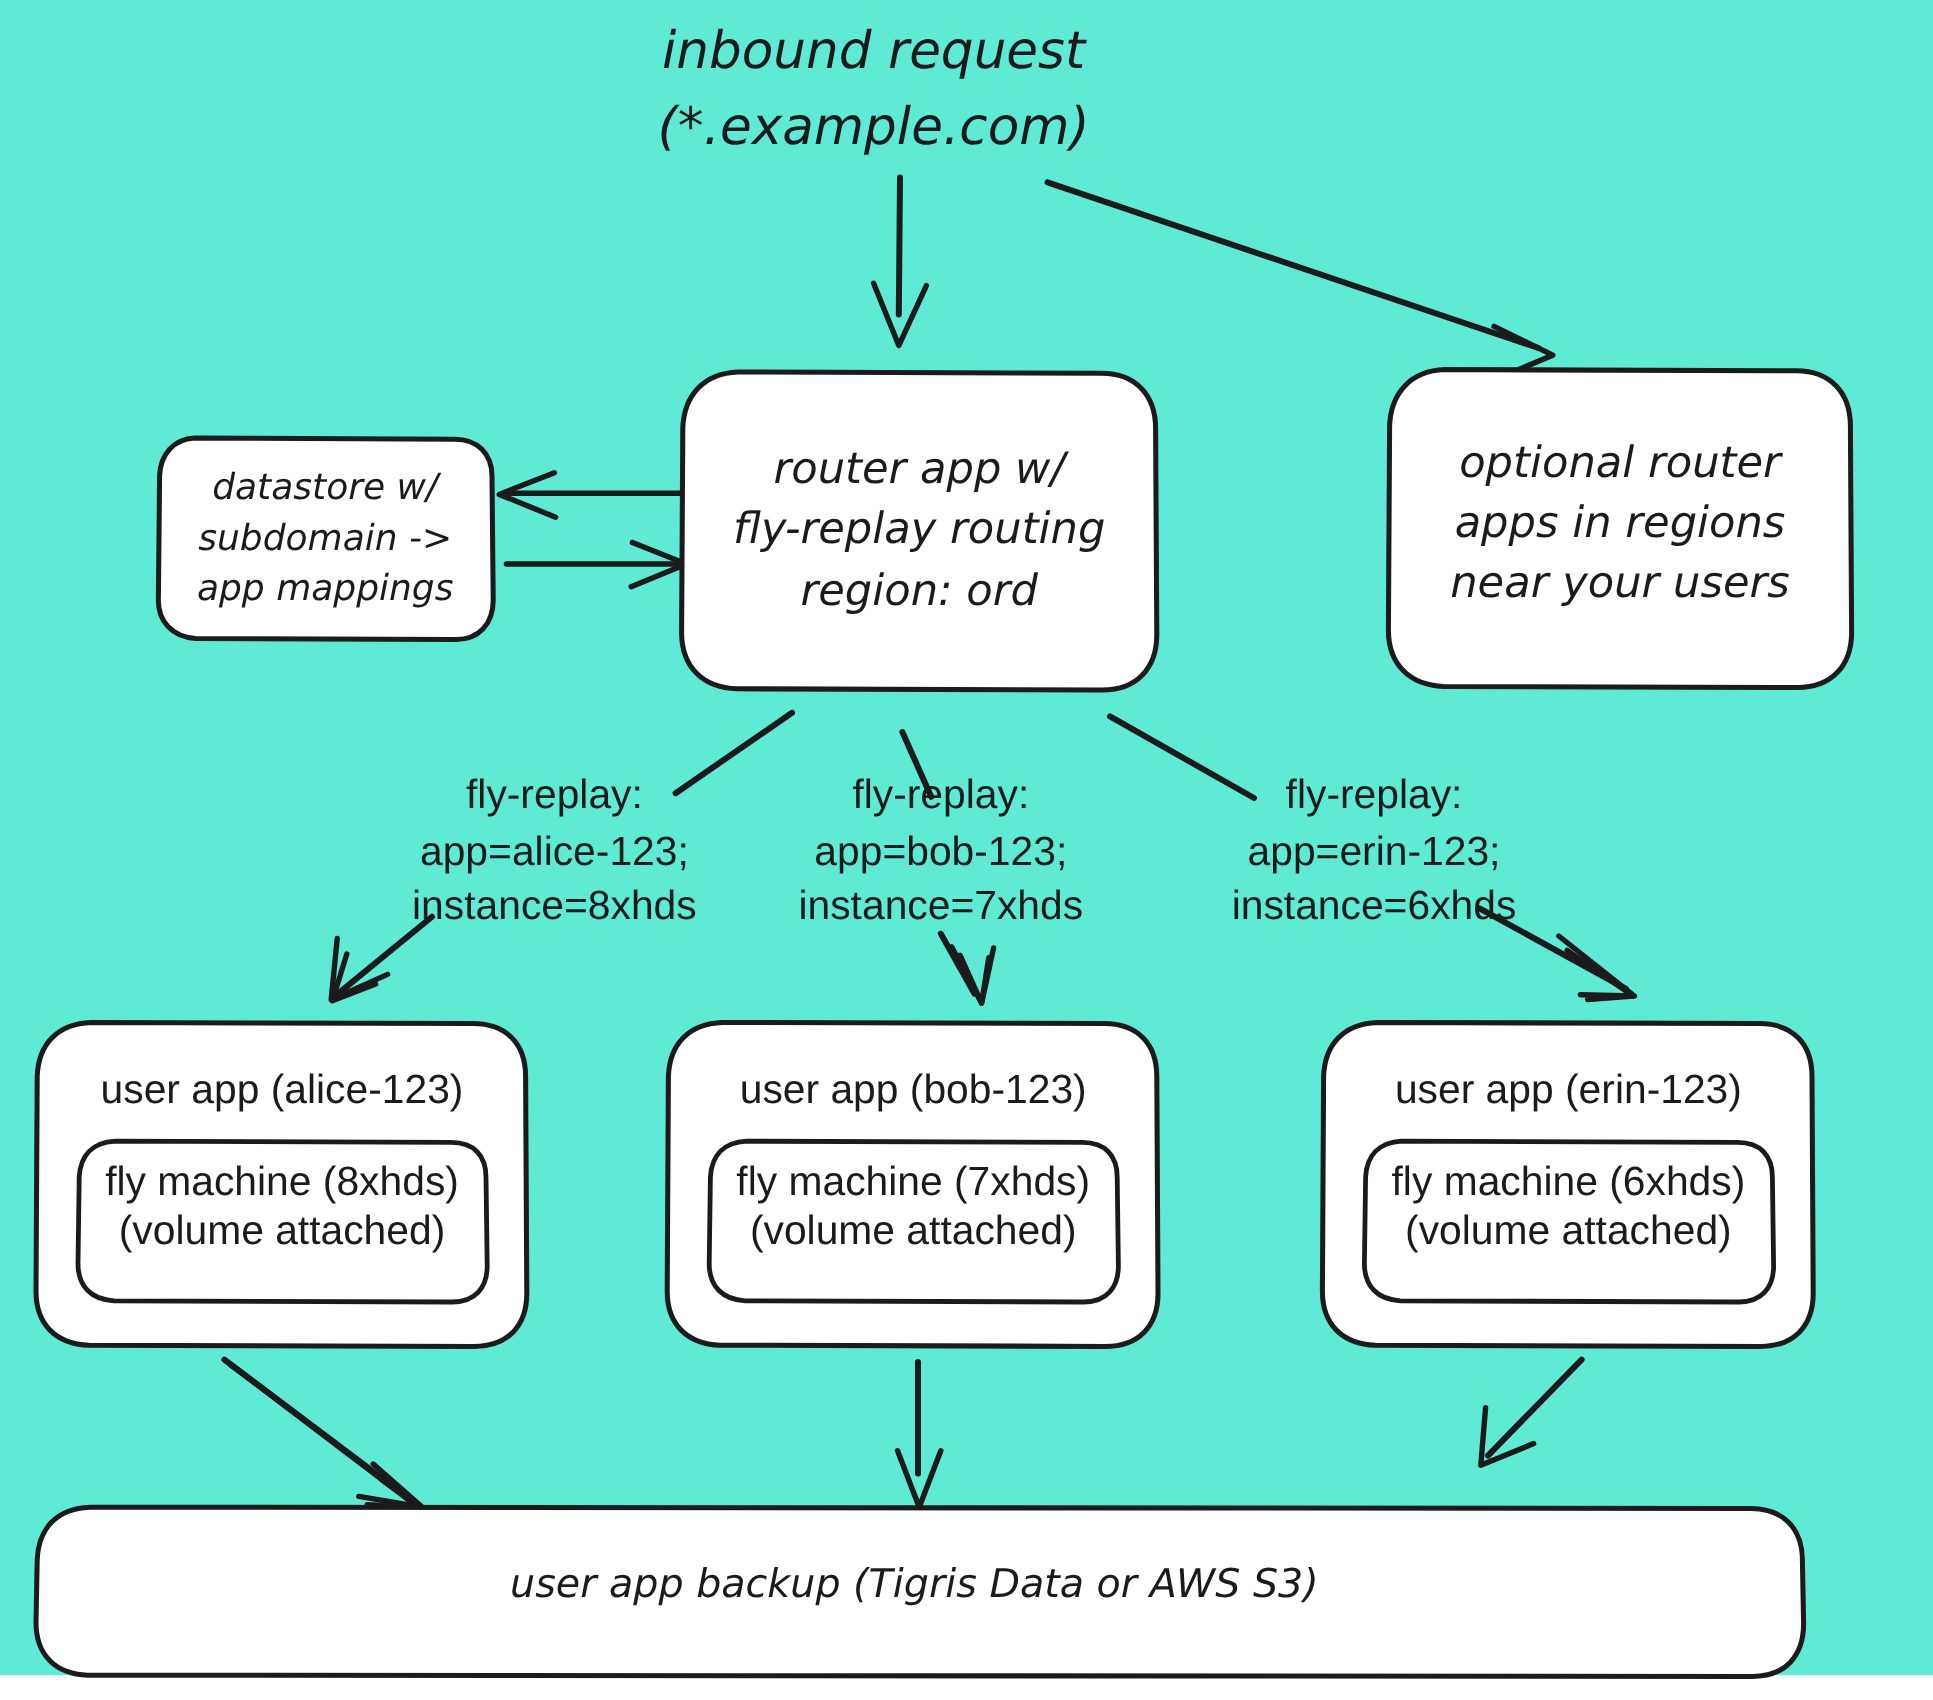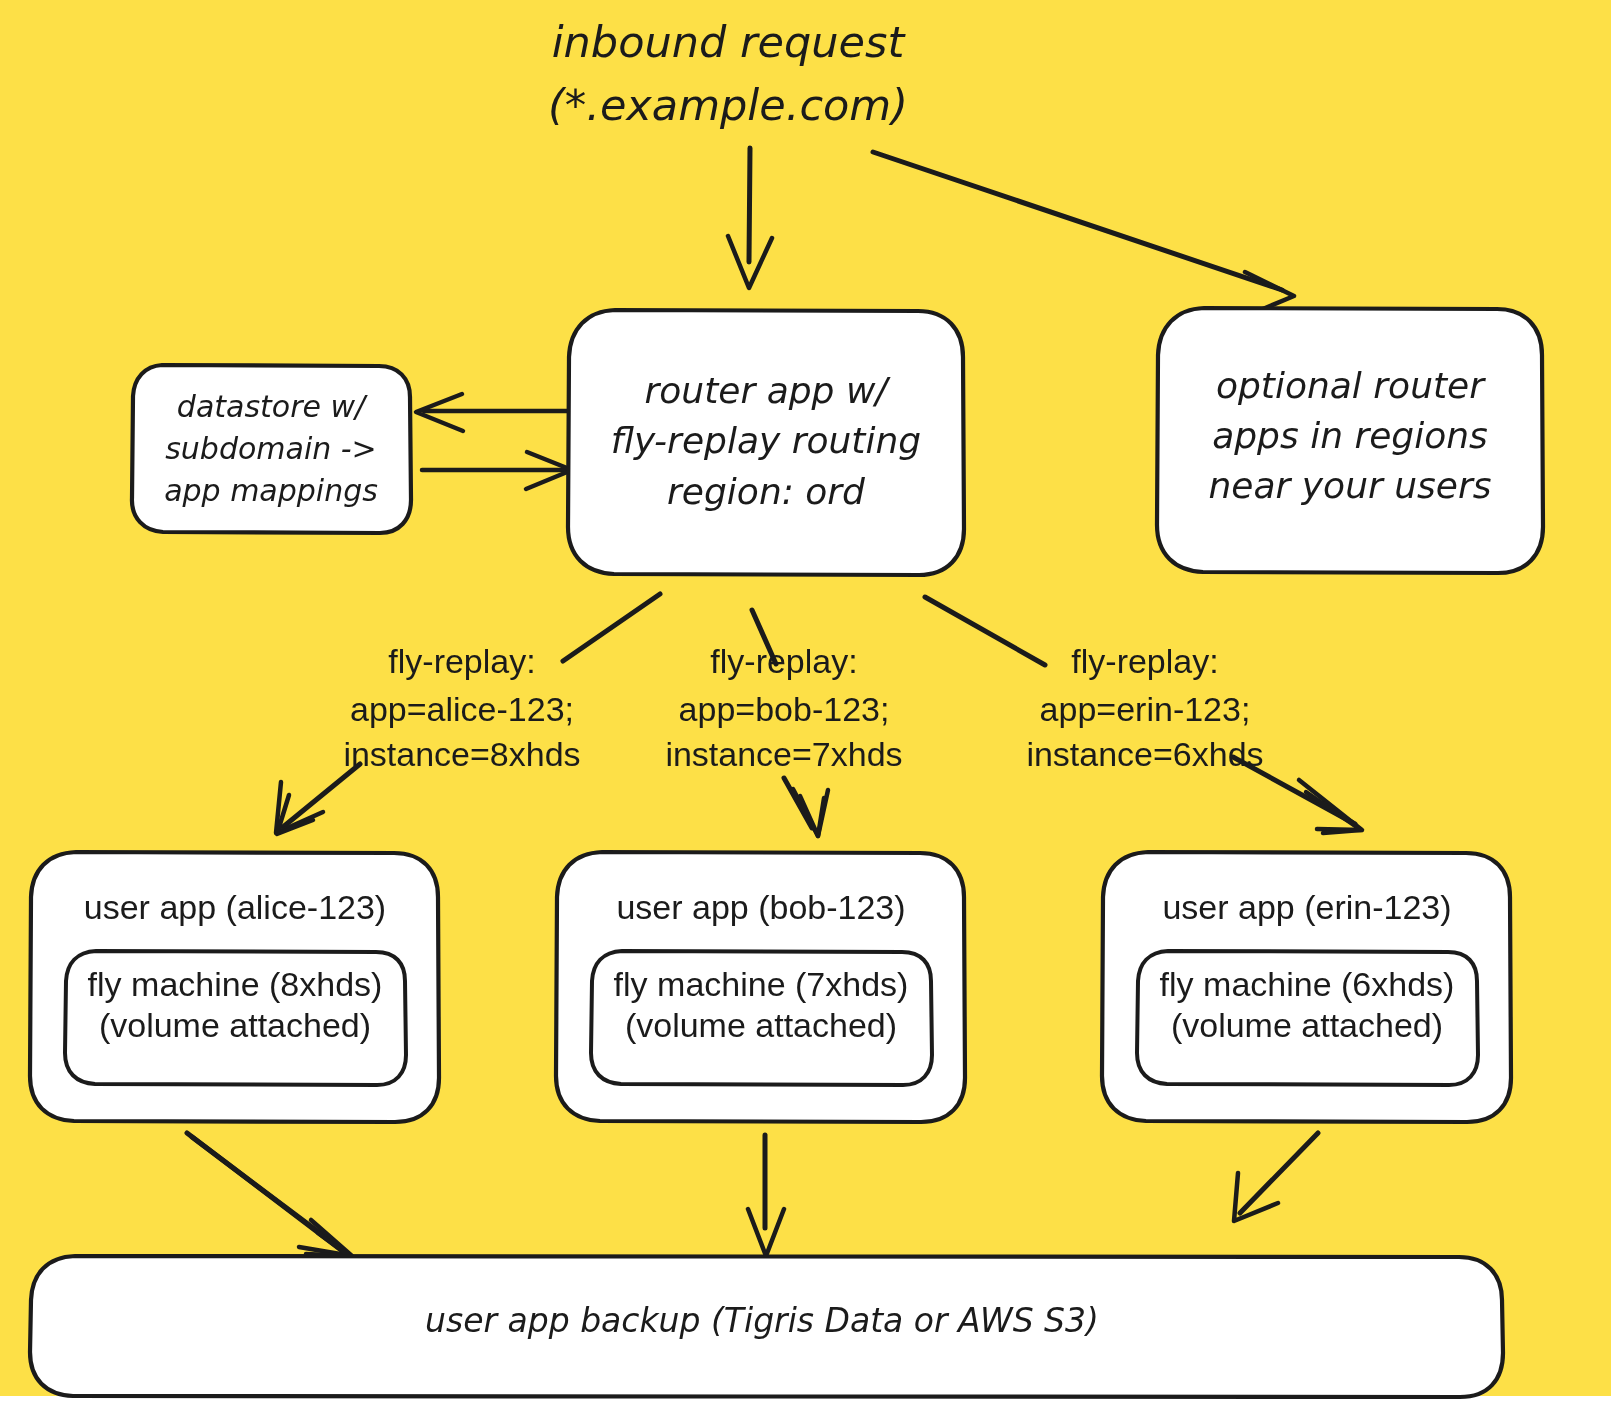--- a/index.html
+++ b/index.html
@@ -10,21 +10,21 @@
   body {
     width: 1611px;
     height: 1417px;
     overflow: hidden;
     font-family: "DejaVu Sans", sans-serif;
   }
   #diagram-root {
     position: relative;
     width: 1611px;
     height: 1396px;
-    background: #fde047;
+    background: #5eead4;
   }
   svg#diagram-svg {
     position: absolute;
     left: 0;
     top: 0;
     width: 1611px;
     height: 1417px;
     display: block;
   }
   .hand-text {

